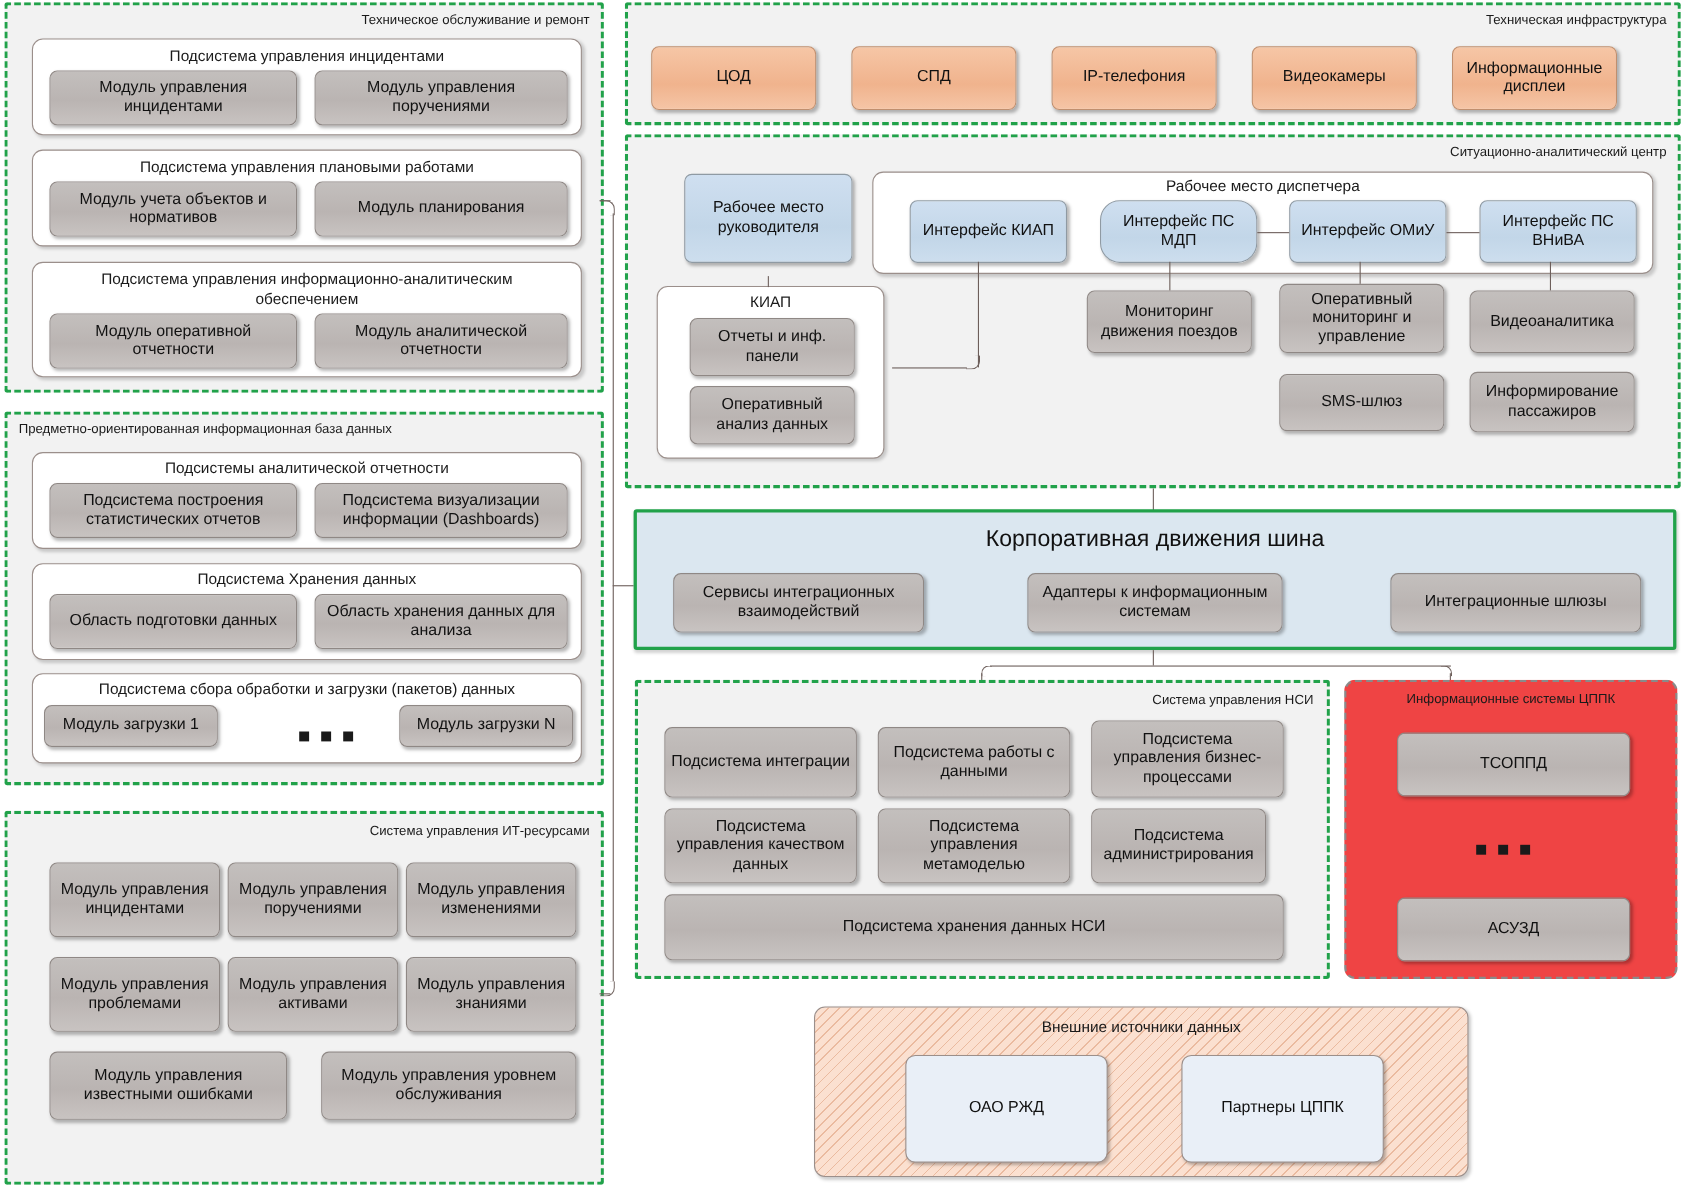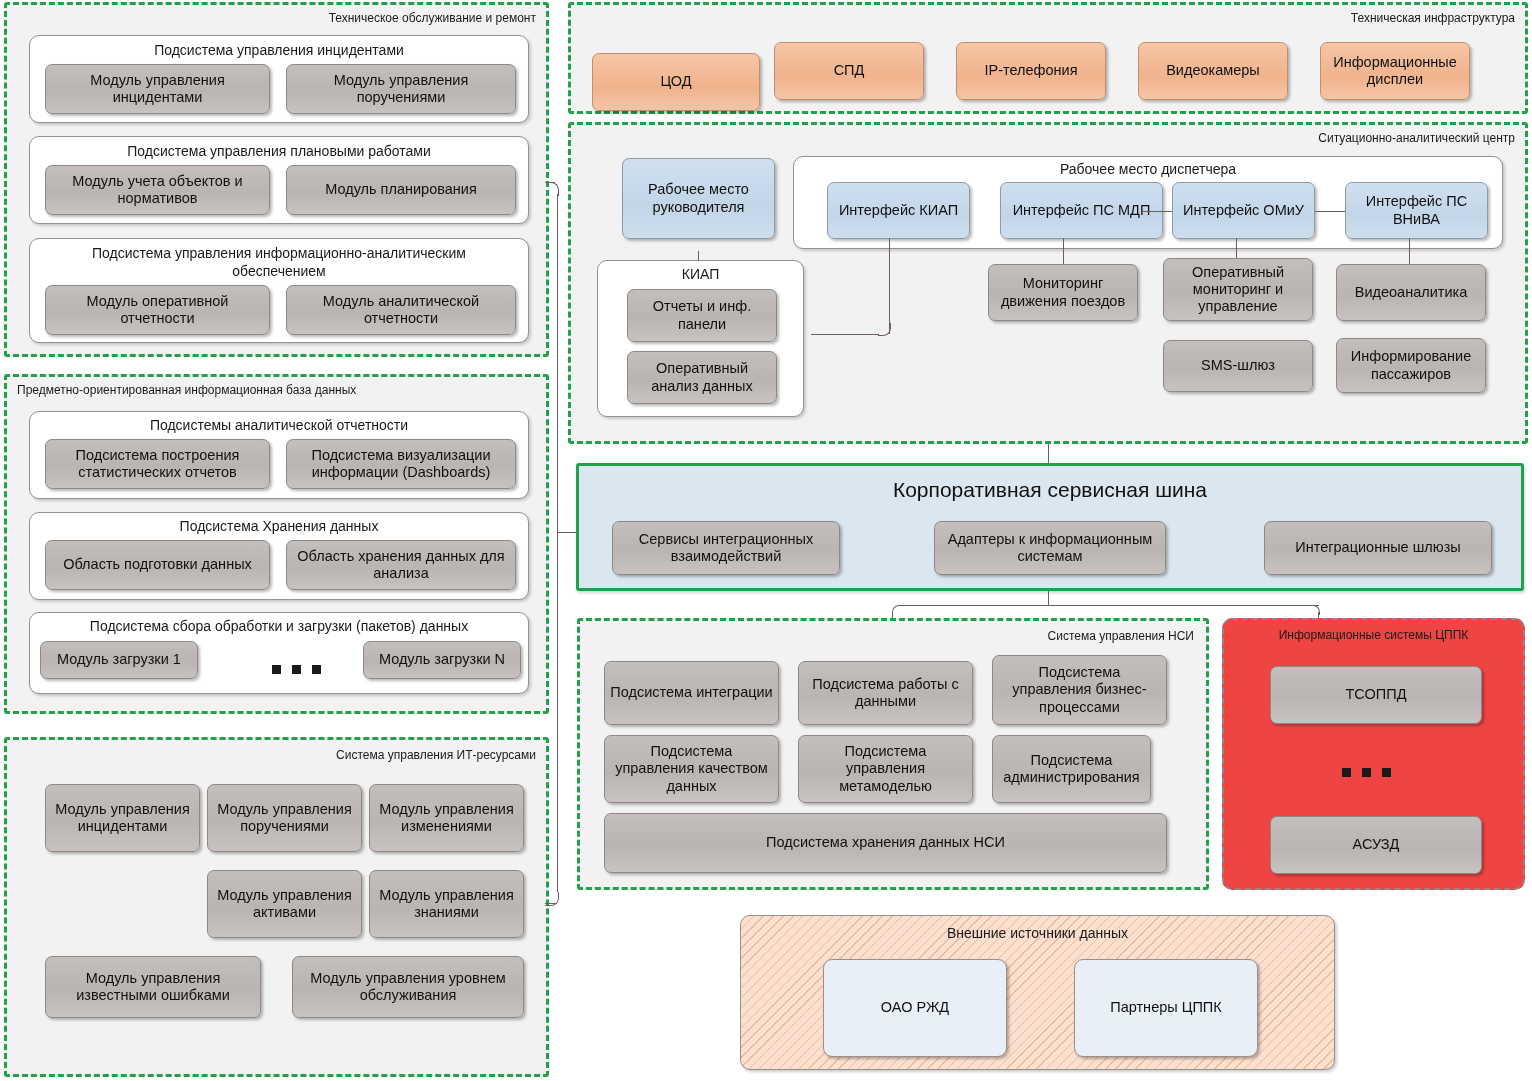--- a/index.html
+++ b/index.html
@@ -159,39 +159,40 @@
     </div>
   </div>
 
   <div class="abs grp-dash" style="left:4px;top:737px;width:545px;height:340px;">
     <div class="grp-title" style="right:10px;top:8px;">Система управления ИТ-ресурсами</div>
 
     <div class="box box-grey" style="left:38px;top:44px;width:155px;height:68px;">Модуль управления инцидентами</div>
     <div class="box box-grey" style="left:200px;top:44px;width:155px;height:68px;">Модуль управления поручениями</div>
     <div class="box box-grey" style="left:362px;top:44px;width:155px;height:68px;">Модуль управления изменениями</div>
 
+    <div class="box box-grey" style="left:38px;top:130px;width:155px;height:68px;">Модуль управления проблемами</div>
     <div class="box box-grey" style="left:200px;top:130px;width:155px;height:68px;">Модуль управления активами</div>
     <div class="box box-grey" style="left:362px;top:130px;width:155px;height:68px;">Модуль управления знаниями</div>
 
     <div class="box box-grey" style="left:38px;top:216px;width:216px;height:62px;">Модуль управления известными ошибками</div>
     <div class="box box-grey" style="left:285px;top:216px;width:232px;height:62px;">Модуль управления уровнем обслуживания</div>
   </div>
 
   <div class="ln lnh" style="left:545px;top:182px;width:10px;"></div>
   <div class="curve" style="left:545px;top:182px;width:13px;height:13px;border-top-width:1.4px;border-right-width:1.4px;border-top-right-radius:8px;"></div>
   <div class="ln lnv" style="left:557px;top:194px;height:338px;"></div>
   <div class="ln lnv" style="left:557px;top:532px;height:360px;"></div>
   <div class="curve" style="left:545px;top:892px;width:13px;height:13px;border-bottom-width:1.4px;border-right-width:1.4px;border-bottom-right-radius:8px;"></div>
   <div class="ln lnh" style="left:545px;top:903px;width:10px;"></div>
 
   <div class="ln lnh" style="left:557px;top:532px;width:19px;"></div>
 
   <div class="abs grp-dash" style="left:568px;top:2px;width:960px;height:112px;">
     <div class="grp-title" style="right:10px;top:6px;">Техническая инфраструктура</div>
-    <div class="box box-peach" style="left:21px;top:37px;width:168px;height:58px;margin-top:11px;">ЦОД</div>
+    <div class="box box-peach" style="left:21px;top:37px;width:150px;height:58px;">ЦОД</div>
     <div class="box box-peach" style="left:203px;top:37px;width:150px;height:58px;">СПД</div>
     <div class="box box-peach" style="left:385px;top:37px;width:150px;height:58px;">IP-телефония</div>
     <div class="box box-peach" style="left:567px;top:37px;width:150px;height:58px;">Видеокамеры</div>
     <div class="box box-peach" style="left:749px;top:37px;width:150px;height:58px;">Информационные дисплеи</div>
   </div>
 
   <div class="abs grp-dash" style="left:568px;top:122px;width:960px;height:322px;">
     <div class="grp-title" style="right:10px;top:6px;">Ситуационно-аналитический центр</div>
 
     <div class="box box-blue" style="left:51px;top:33px;width:153px;height:81px;">Рабочее место руководителя</div>
@@ -200,21 +201,21 @@
       <div class="panel-title" style="top:5px;">КИАП</div>
       <div class="box box-grey" style="left:29px;top:28px;width:150px;height:53px;">Отчеты и инф. панели</div>
       <div class="box box-grey" style="left:29px;top:90px;width:150px;height:53px;">Оперативный анализ данных</div>
     </div>
 
     <div class="ln lnv" style="left:127px;top:126px;height:10px;"></div>
 
     <div class="abs panel-white" style="left:222px;top:31px;width:710px;height:93px;">
       <div class="panel-title" style="top:4px;">Рабочее место диспетчера</div>
       <div class="box box-blue" style="left:33px;top:25px;width:143px;height:57px;">Интерфейс КИАП</div>
-      <div class="box box-blue" style="left:206px;top:25px;width:163px;height:57px;">Интерфейс ПС МДП</div>
+      <div class="box box-blue" style="left:206px;top:25px;width:143px;height:57px;border-radius:18px;">Интерфейс ПС МДП</div>
       <div class="box box-blue" style="left:378px;top:25px;width:143px;height:57px;">Интерфейс ОМиУ</div>
       <div class="box box-blue" style="left:551px;top:25px;width:143px;height:57px;">Интерфейс ПС ВНиВА</div>
 
       <div class="ln lnh" style="left:349px;top:54px;width:29px;"></div>
       <div class="ln lnh" style="left:521px;top:54px;width:30px;"></div>
     </div>
 
     <div class="ln lnv" style="left:886px;top:144px;height:0px;"></div>
     <div class="ln lnv" style="left:886px;top:213px;height:0px;"></div>
     <div class="ln lnv" style="left:887px;top:213px;height:0;"></div>
@@ -231,21 +232,21 @@
     <div class="ln lnv" style="left:838px;top:113px;height:26px;"></div>
   </div>
 
   <div class="ln lnv" style="left:889px;top:238px;height:96px;"></div>
   <div class="curve" style="left:878px;top:323px;width:12px;height:12px;border-bottom-width:1.4px;border-right-width:1.4px;border-bottom-right-radius:8px;"></div>
   <div class="ln lnh" style="left:811px;top:334px;width:68px;"></div>
 
   <div class="ln lnv" style="left:1048px;top:444px;height:21px;"></div>
 
   <div class="abs grp-solid-green" style="left:576px;top:463px;width:948px;height:128px;">
-    <div class="abs" style="left:0;right:0;top:12px;text-align:center;font-size:21px;">Корпоративная сервисная шина</div>
+    <div class="abs" style="left:0;right:0;top:12px;text-align:center;font-size:21px;">Корпоративная движения шина</div>
     <div class="box box-grey" style="left:33px;top:55px;width:228px;height:54px;">Сервисы интеграционных взаимодействий</div>
     <div class="box box-grey" style="left:355px;top:55px;width:232px;height:54px;">Адаптеры к информационным системам</div>
     <div class="box box-grey" style="left:685px;top:55px;width:228px;height:54px;">Интеграционные шлюзы</div>
   </div>
 
   <div class="ln lnv" style="left:1048px;top:591px;height:14px;"></div>
   <div class="ln lnh" style="left:900px;top:605px;width:419px;"></div>
   <div class="curve" style="left:892px;top:605px;width:9px;height:9px;border-left-width:1.4px;border-top-width:1.4px;border-top-left-radius:7px;"></div>
   <div class="ln lnv" style="left:892px;top:612px;height:10px;"></div>
   <div class="curve" style="left:1310px;top:605px;width:9px;height:9px;border-right-width:1.4px;border-top-width:1.4px;border-top-right-radius:7px;"></div>

